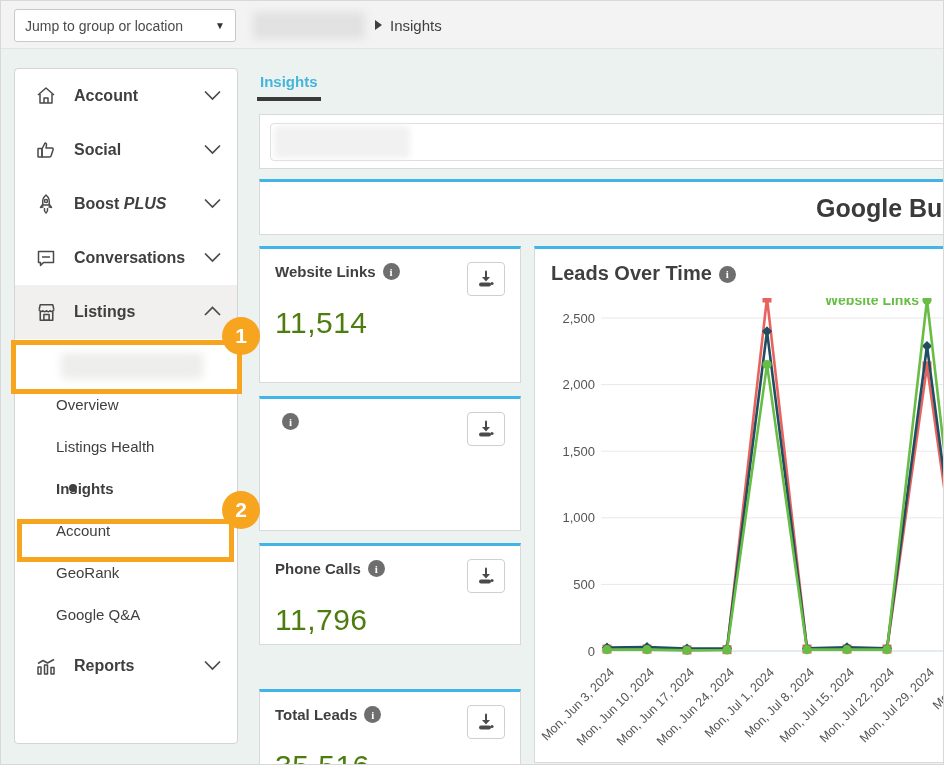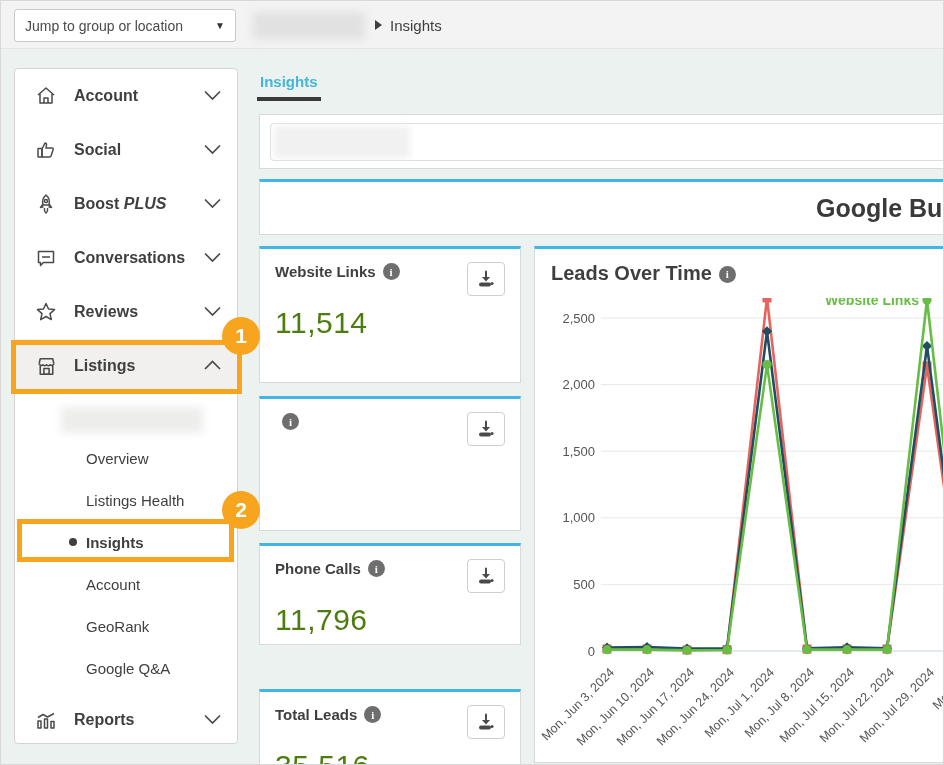--- a/index.html
+++ b/index.html
@@ -30,21 +30,21 @@
     background:#fff; border:1px solid #d4d4d4; border-radius:4px; }
   .nav-item { height:54px; display:flex; align-items:center; padding:0 16px 0 18px; gap:15px; cursor:pointer; }
   .nav-item .ico { width:26px; height:26px; display:flex; align-items:center; justify-content:center; flex:none; }
   .nav-item .lbl { flex:1; font-size:16px; font-weight:600; color:#3f3f3f; }
   .nav-item .lbl .plus { font-style:italic; }
   .nav-item.expanded { background:#f1f0ef; }
   .chev { flex:none; }
   .submenu { padding:6px 0 0 0; }
   .sub-blur { margin:8px 0 4px 46px; width:142px; height:26px; background:#ededec;
     border-radius:4px; filter:blur(4px); }
-  .sub-item { height:42px; display:flex; align-items:center; padding-left:71px;
+  .sub-item { height:42px; display:flex; align-items:center; padding-left:41px;
     font-size:15px; color:#3f3f3f; cursor:pointer; position:relative; }
   .sub-item.active { font-weight:700; }
   .sub-item .dot { position:absolute; left:54px; width:8px; height:8px; border-radius:50%;
     background:#3f3f3f; }
   
   .anno-box { position:absolute; border:5px solid #f7a41f; pointer-events:none; z-index:30; }
   .anno-badge { position:absolute; width:38px; height:38px; border-radius:50%;
     background:#f7a41f; color:#fff; font-size:21px; font-weight:700;
     display:flex; align-items:center; justify-content:center; z-index:31; pointer-events:none; }
   
@@ -148,31 +148,20 @@
             <path d="M4.5 5.5 h15 v11 h-10 l-3 3 v-3 h-2 Z"></path>
             <line x1="8" y1="11" x2="16" y2="11"></line>
           </svg>
       </span>
       <span class="lbl">Conversations</span>
       <span class="chev"><svg width="17" height="11" viewBox="0 0 17 11" fill="none" stroke="#4a4a4a" stroke-width="1.7">
             <polyline points="1,1.5 8.5,9 16,1.5"></polyline>
           </svg></span>
     </div>
 
-    <div class="nav-item">
-      <span class="ico">
-        <svg width="24" height="24" viewBox="0 0 24 24" fill="none" stroke="#4a4a4a" stroke-width="1.5" stroke-linejoin="round">
-            <path d="M12 3.5 L14.5 9 L20.5 9.6 L16 13.6 L17.3 19.6 L12 16.5 L6.7 19.6 L8 13.6 L3.5 9.6 L9.5 9 Z"></path>
-          </svg>
-      </span>
-      <span class="lbl">Reviews</span>
-      <span class="chev"><svg width="17" height="11" viewBox="0 0 17 11" fill="none" stroke="#4a4a4a" stroke-width="1.7">
-            <polyline points="1,1.5 8.5,9 16,1.5"></polyline>
-          </svg></span>
-    </div>
 
     <div class="nav-item expanded">
       <span class="ico">
         <svg width="25" height="25" viewBox="0 0 24 24" fill="none" stroke="#4a4a4a" stroke-width="1.5" stroke-linejoin="round">
             <path d="M5 9 L6 4.5 h12 L19 9"></path>
             <path d="M5 9 a2 2 0 0 0 3.5 1.3 A2 2 0 0 0 12 10.3 A2 2 0 0 0 15.5 10.3 A2 2 0 0 0 19 9"></path>
             <path d="M6 11.5 v8 h12 v-8"></path>
             <rect x="9.5" y="14" width="5" height="5.5"></rect>
           </svg>
       </span>

